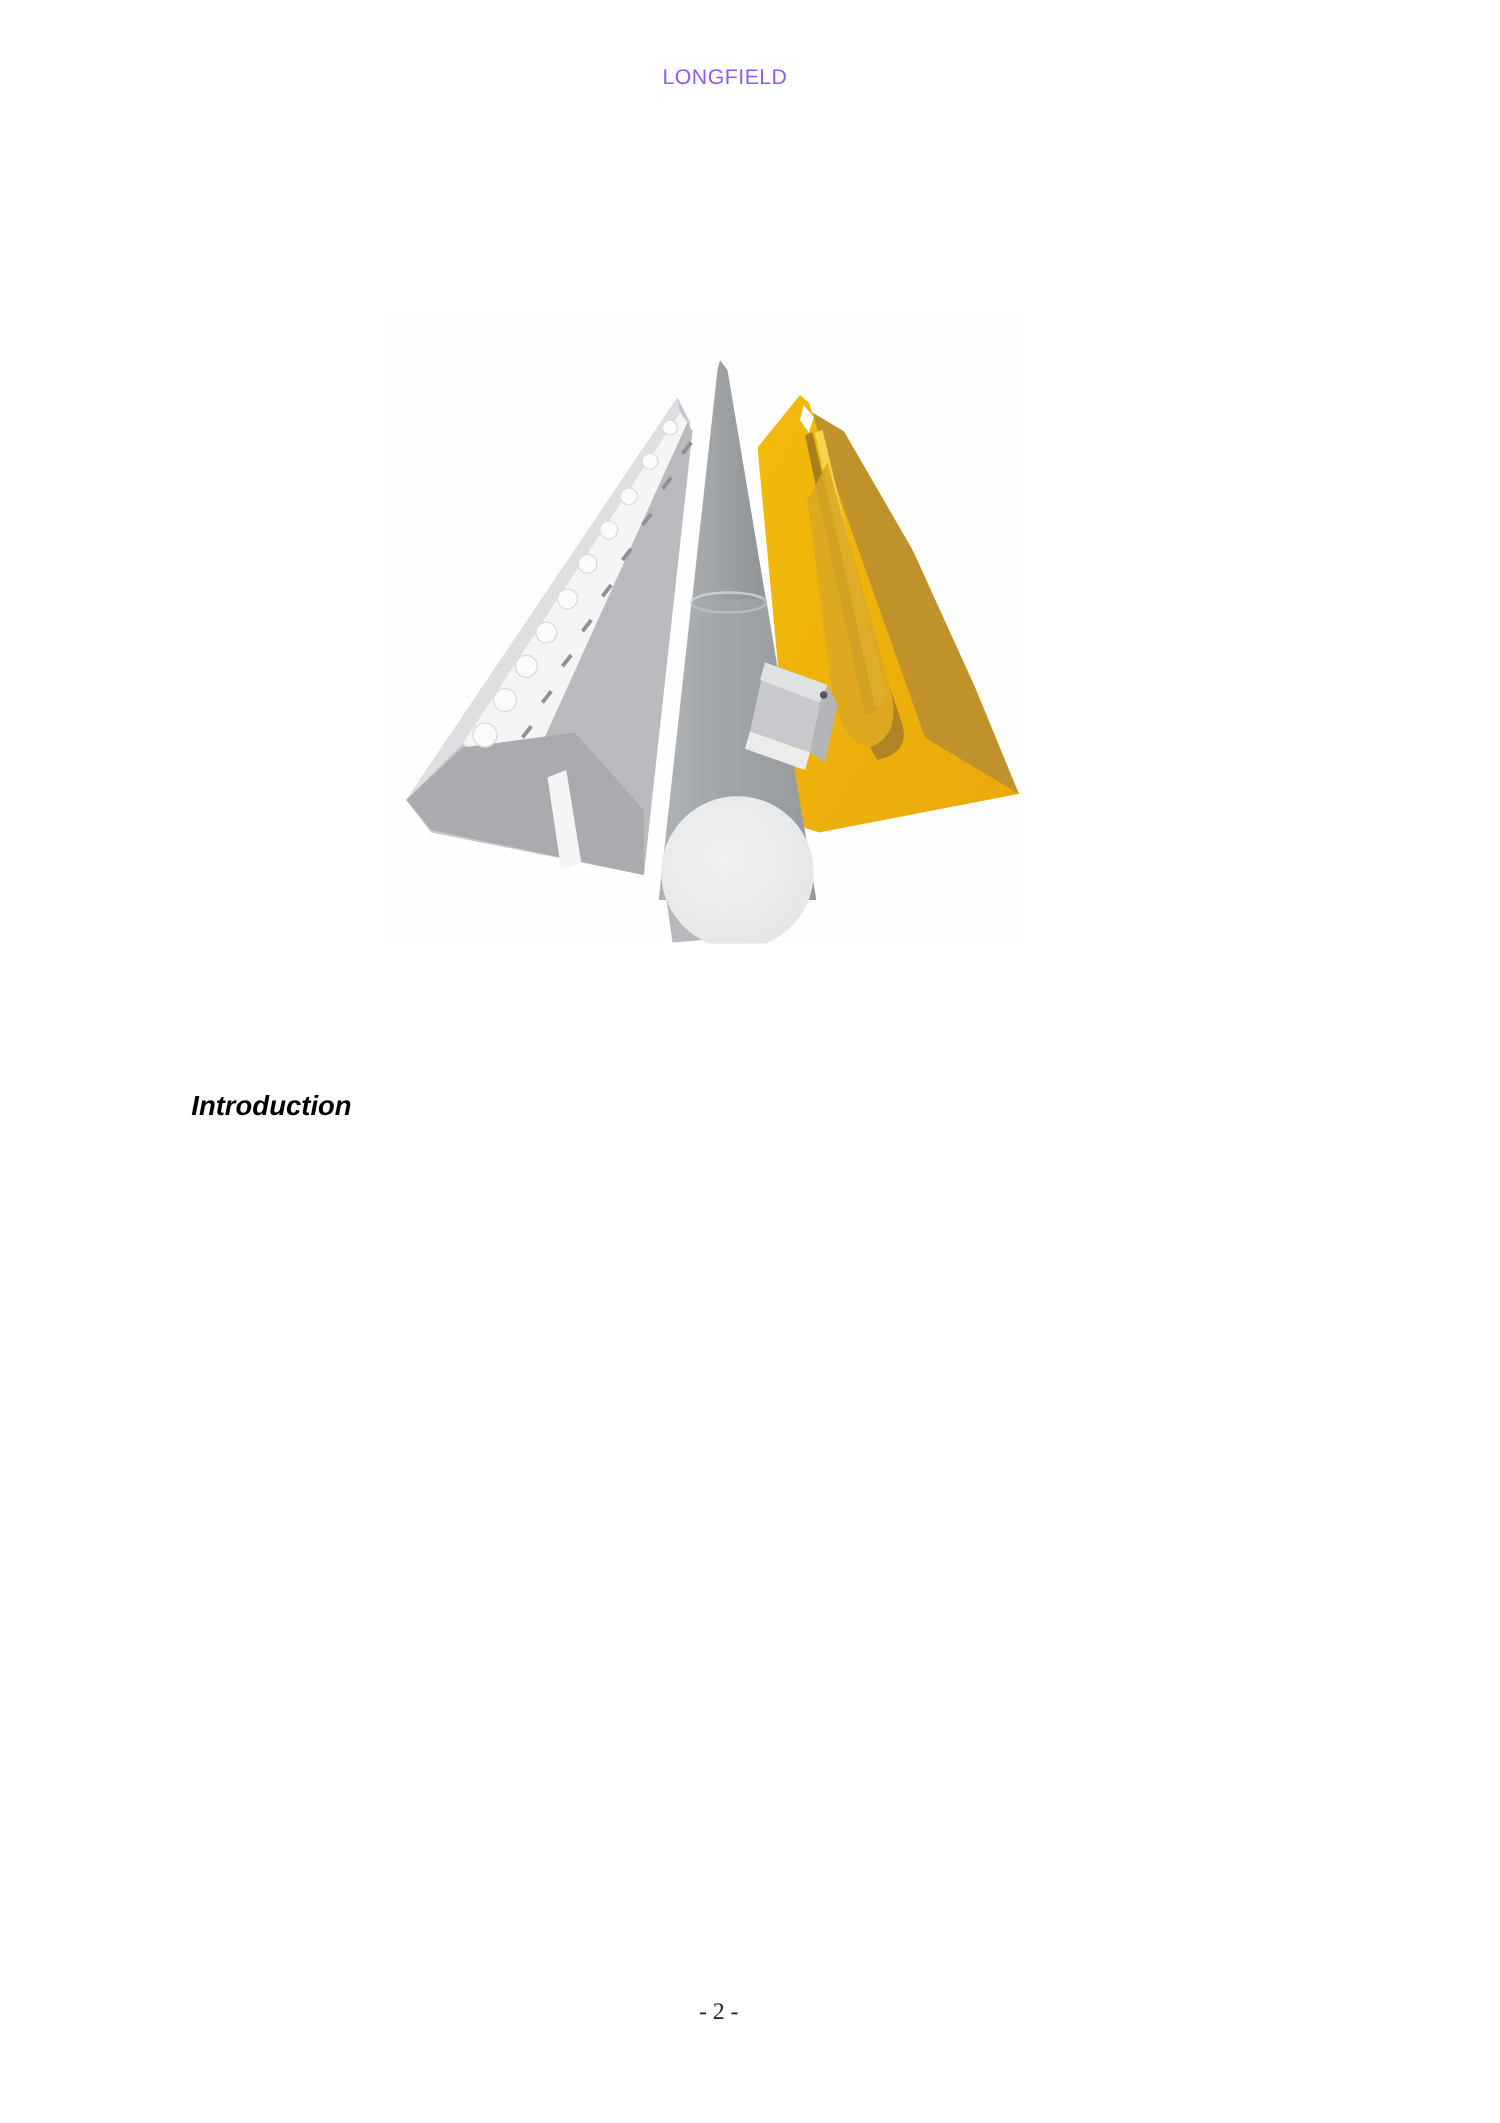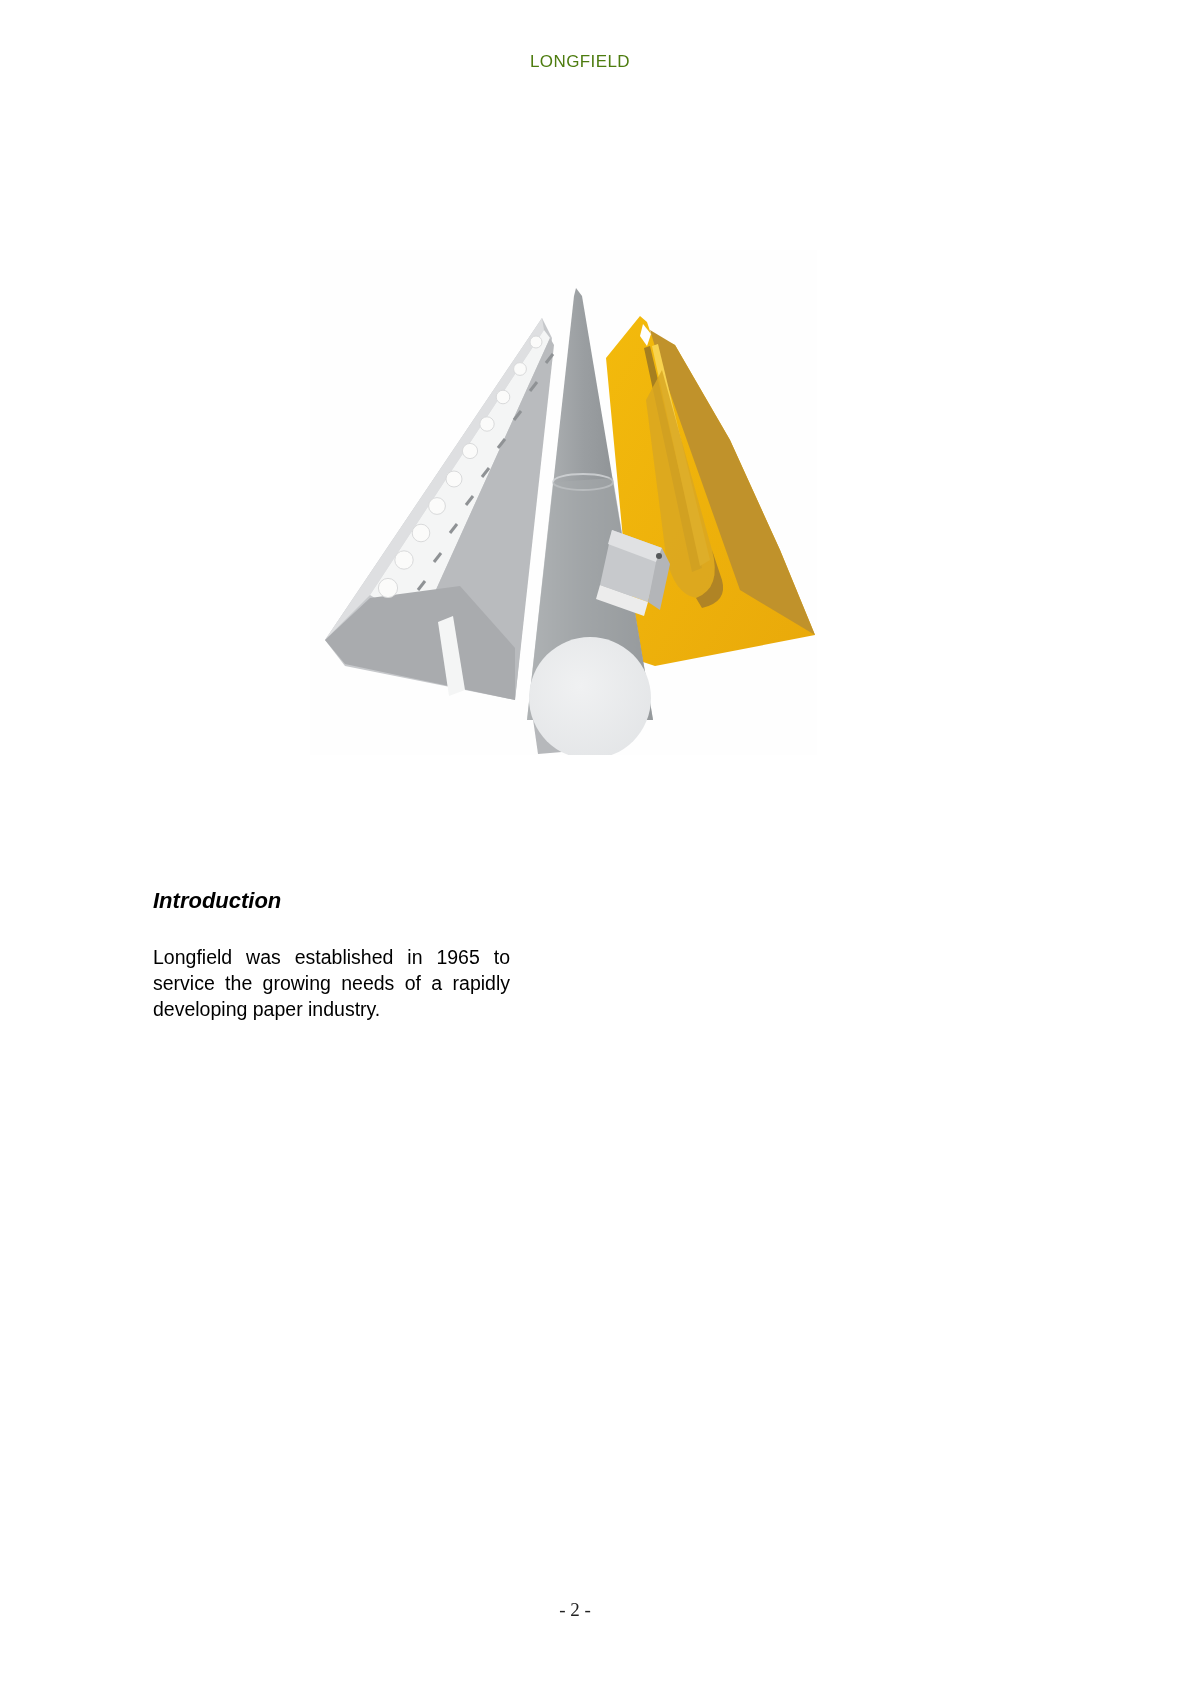--- a/index.html
+++ b/index.html
@@ -2,33 +2,33 @@
 <html><head>
 <meta charset="utf-8">
 <style>
   html,body{margin:0;padding:0;}
   body{
     width:1200px;height:1698px;position:relative;background:#ffffff;
     font-family:"Liberation Sans",sans-serif;color:#000;overflow:hidden;
   }
   .page-header{
     position:absolute;top:52px;left:0;width:1160px;text-align:center;
-    font-size:17px;letter-spacing:.4px;color:#4d7c0f;
+    font-size:17px;letter-spacing:.4px;color:#8b5cf6;
   }
   .figure-wrap{
     position:absolute;left:310px;top:250px;width:507px;height:505px;
     background:#fefefe;overflow:hidden;
   }
   .columns{
     position:absolute;left:153px;top:872px;width:844px;
     display:flex;gap:130px;
   }
   .col{width:357px;}
   .intro-heading{
-    font-size:22px;font-weight:bold;font-style:italic;margin:16px 0 30px 0;
+    font-size:22px;font-weight:bold;font-style:italic;margin:0 0 30px 0;
   }
   .col p{
     font-size:19.5px;line-height:26px;text-align:justify;
     margin:0 0 26px 0;
   }
   .col.right{padding-top:42px;}
   .page-footer{
     position:absolute;top:1599px;left:0;width:1150px;text-align:center;
     font-family:"Liberation Serif",serif;font-size:19px;color:#222;
   }
@@ -116,19 +116,18 @@
 
     <polygon points="222,462 238,448 252,502 228,504" fill="#b6b8bb"></polygon>
 
     <circle cx="280" cy="448" r="61" fill="url(#endFace)"></circle>
   </svg>
 </div>
 
 <div class="columns">
   <div class="col left">
     <div class="intro-heading">Introduction</div>
-    <p>Longfield was established in 1965 to service the growing needs of a rapidly developing paper industry.</p>
   </div>
   <div class="col right">
   </div>
 </div>
 
 <div class="page-footer">- 2 -</div>
 
 </body></html>

